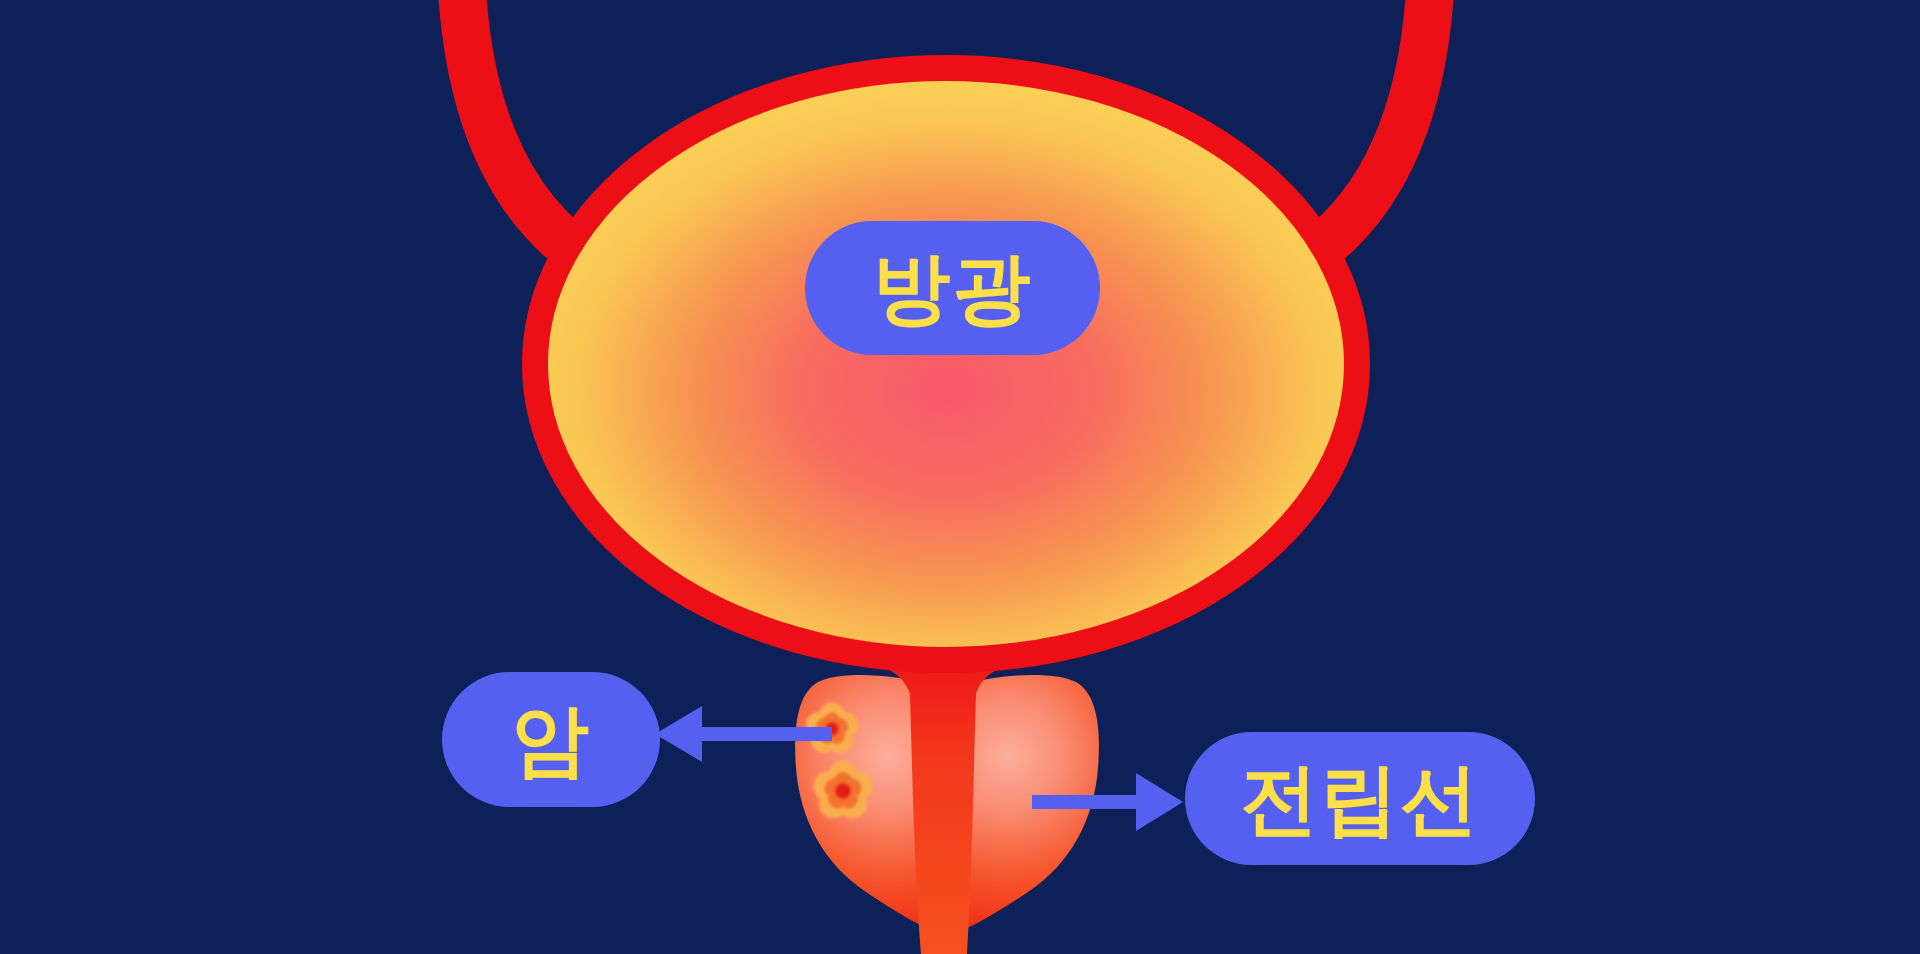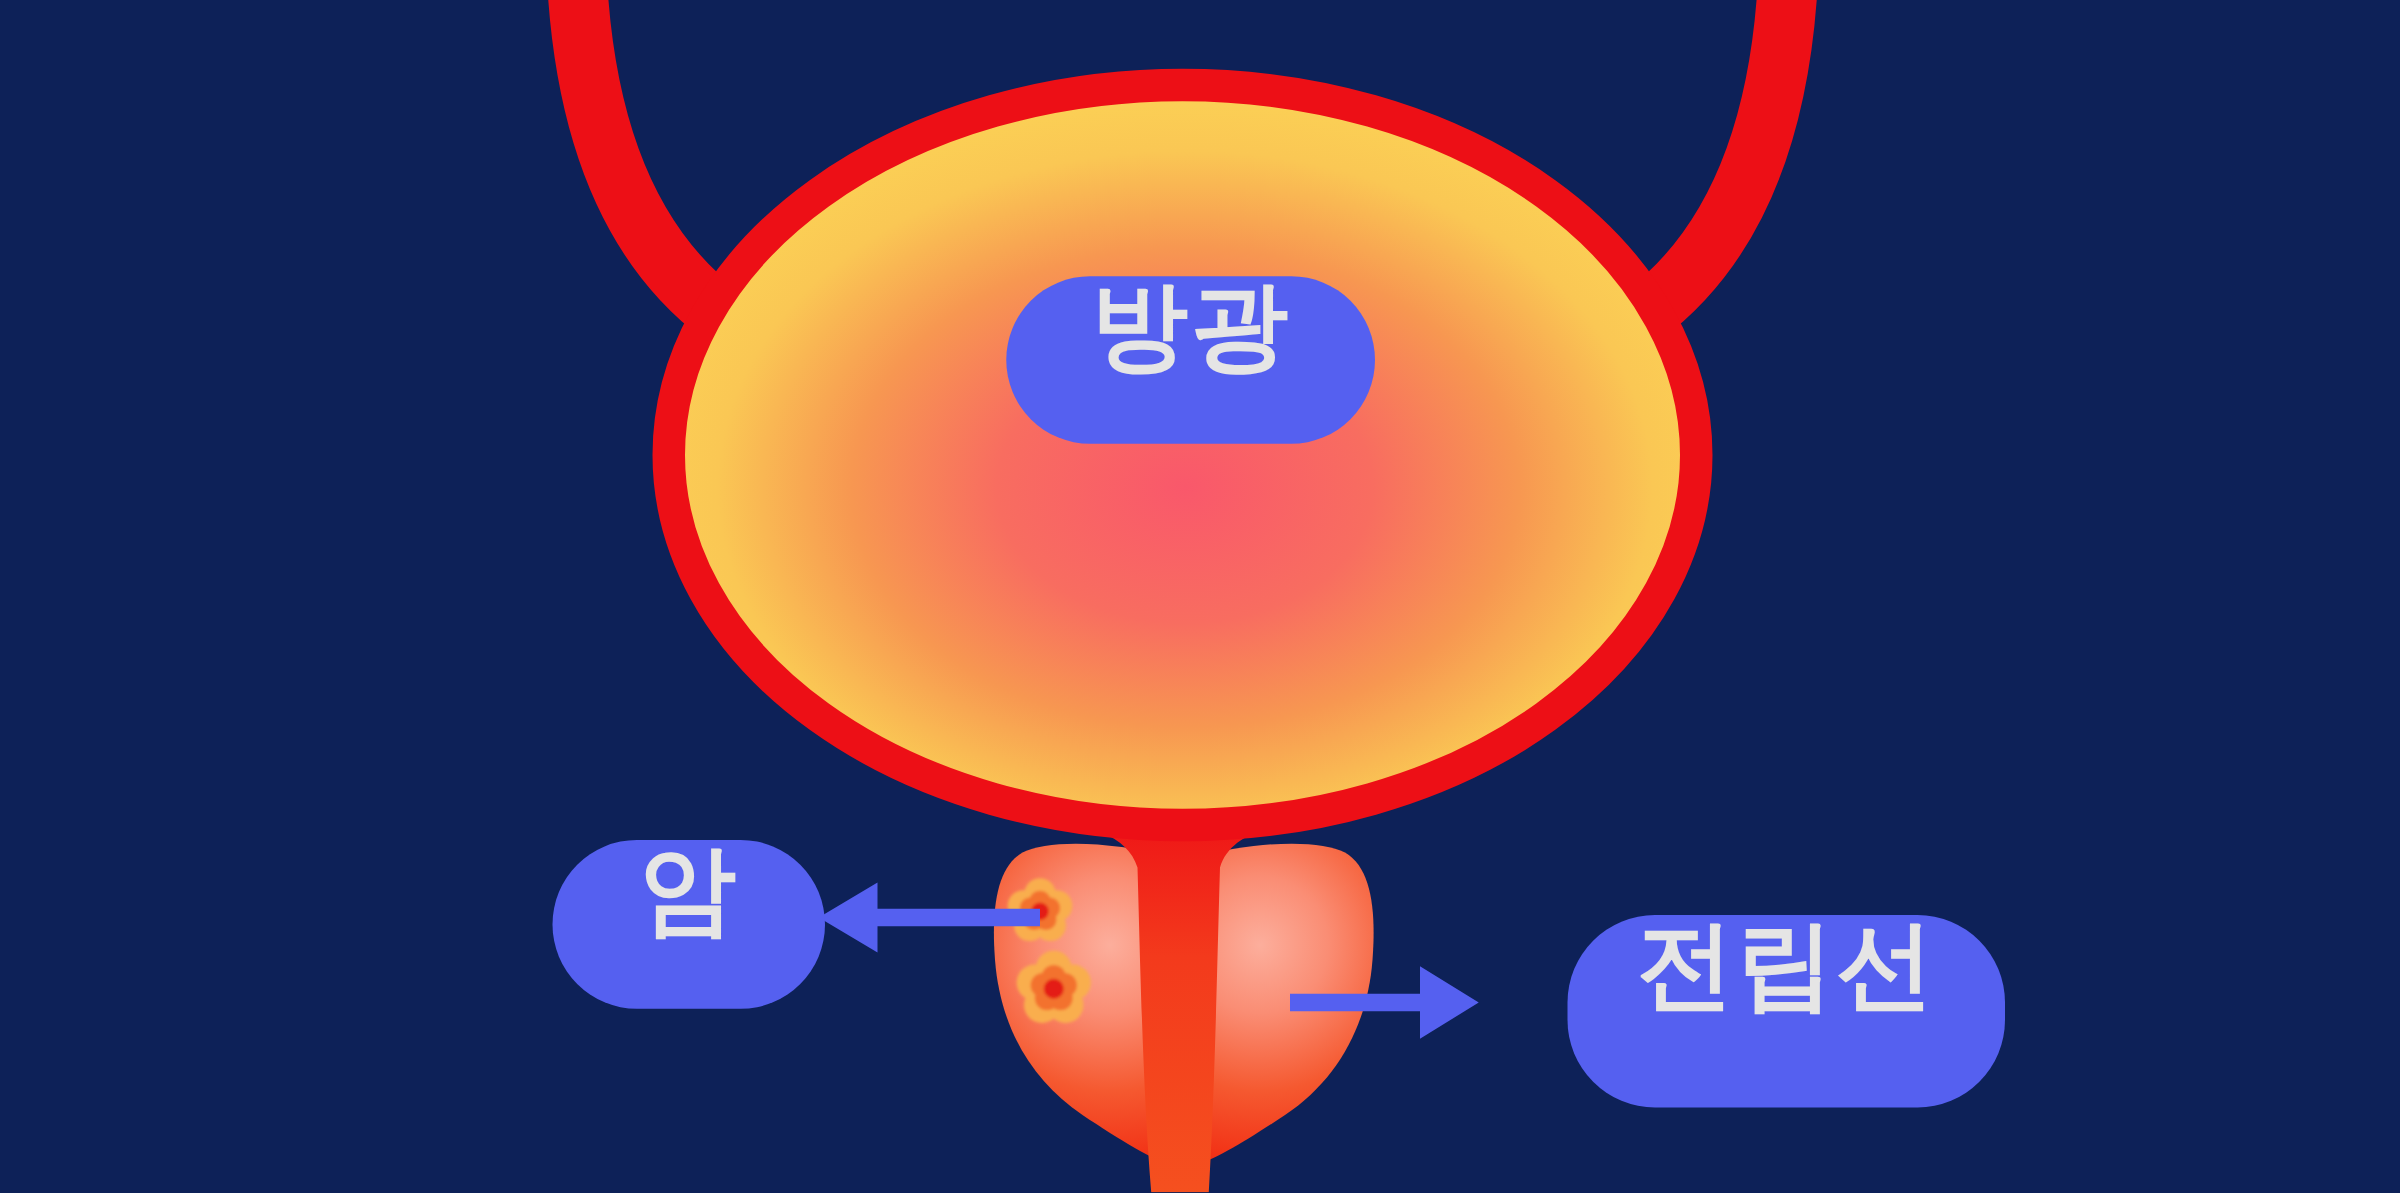--- a/index.html
+++ b/index.html
@@ -18,31 +18,32 @@
   .canvas svg {
     position: absolute;
     inset: 0;
     display: block;
   }
   .pill {
     position: absolute;
     background: #5560F0;
     border-radius: 70px;
     display: flex;
+    align-items: center;
     justify-content: center;
-    color: #e5e5e5;
+    color: #fde047;
     font-weight: bold;
     font-size: 78px;
     letter-spacing: 2px;
     line-height: 1;
     user-select: none;
   }
   .pill-bladder  { left: 805px;  top: 221px; width: 295px; height: 134px; }
   .pill-cancer   { left: 442px;  top: 672px; width: 218px; height: 135px; }
-  .pill-prostate { left: 1254px; top: 732px; width: 350px; height: 154px; }
+  .pill-prostate { left: 1185px; top: 732px; width: 350px; height: 133px; }
 </style>
 </head>
 <body>
 
 <div class="canvas">
 
   <svg viewBox="0 0 1920 954" width="1920" height="954">
     <defs>
       <radialGradient id="bladderFill" gradientUnits="userSpaceOnUse" cx="948" cy="390" r="430" gradientTransform="translate(0,109.2) scale(1 0.72)">
         <stop offset="0" stop-color="#F9586B"></stop>

